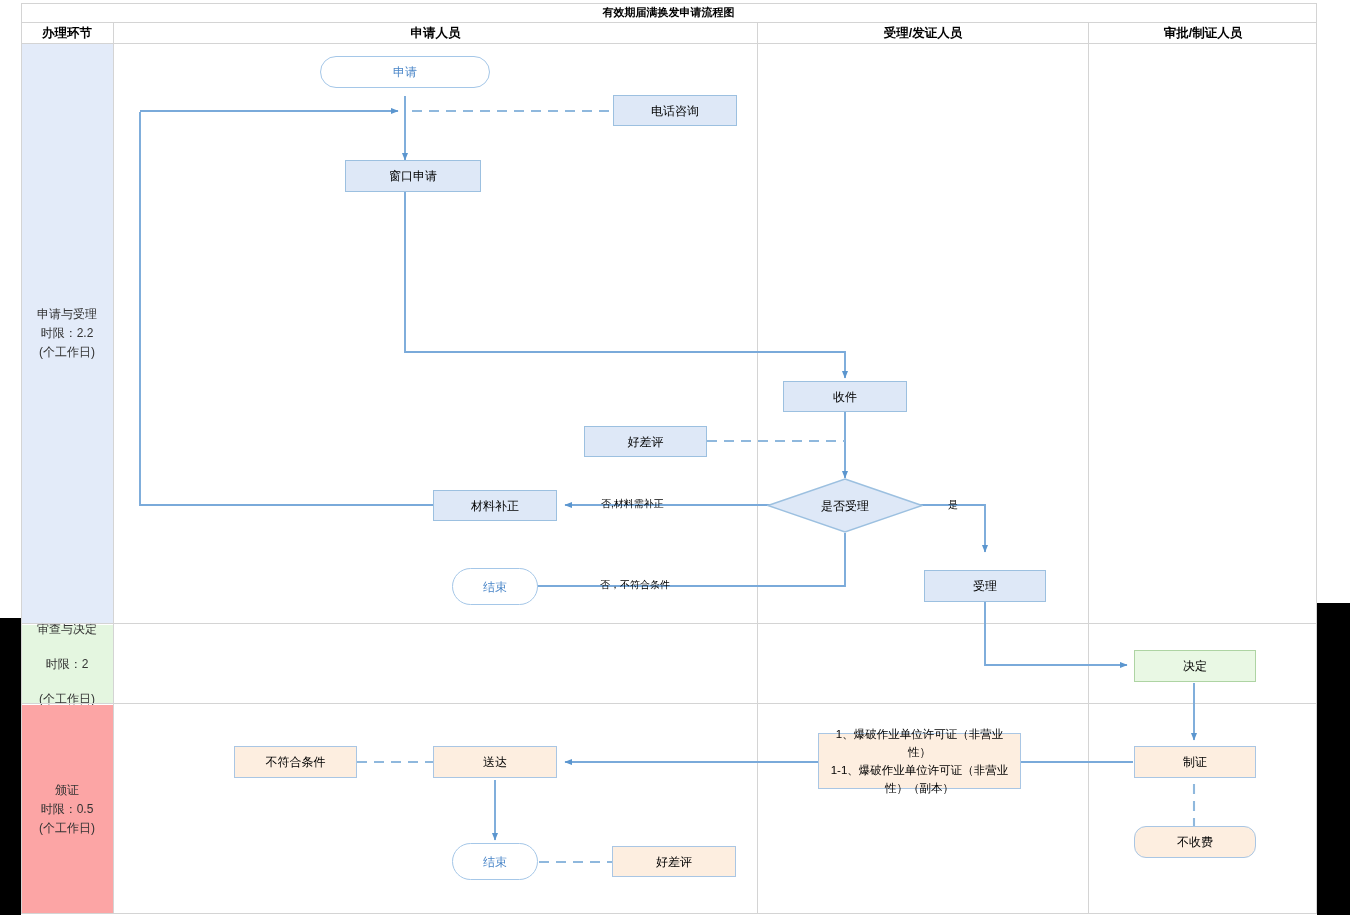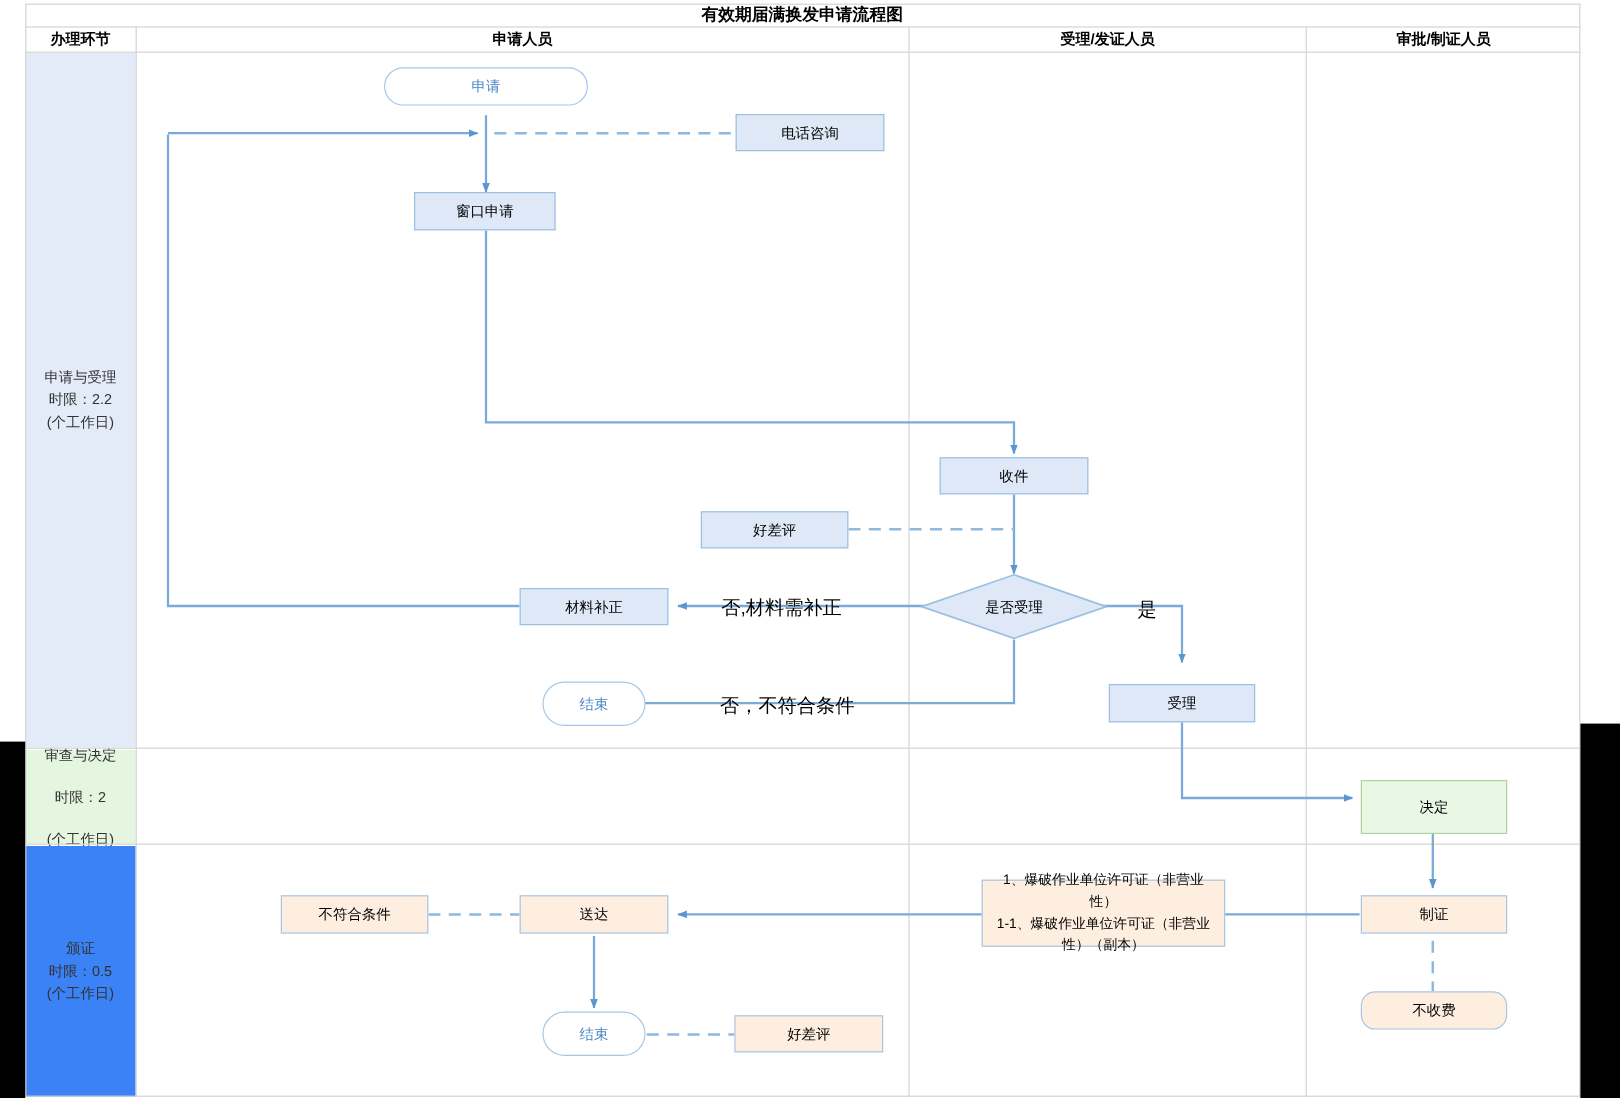--- a/index.html
+++ b/index.html
@@ -11,52 +11,52 @@
   #mask-left{left:0;top:618px;width:21px;height:297px;}
   #mask-right{left:1317px;top:603px;width:33px;height:312px;}
 
   
   .tbl-line{position:absolute;background:#d4d4d4;}
   .hline{height:1px;}
   .vline{width:1px;}
 
   #title-bar{position:absolute;left:21px;top:3px;width:1295px;height:19px;
     display:flex;align-items:center;justify-content:center;}
-  #title-text{font-size:14px;color:#000;font-weight:bold;}
+  #title-text{font-size:11px;color:#000;font-weight:bold;}
 
   .col-head{position:absolute;top:23px;height:20px;display:flex;align-items:center;
     justify-content:center;font-size:12.5px;font-weight:bold;color:#000;}
   #head-0{left:21px;width:92px;}
   #head-1{left:114px;width:643px;}
   #head-2{left:758px;width:330px;}
   #head-3{left:1089px;width:228px;}
 
   .stage-cell{position:absolute;left:21px;width:92px;display:flex;flex-direction:column;
     align-items:center;justify-content:center;font-size:12px;color:#333;line-height:19px;text-align:center;}
   #stage-0{top:44px;height:579px;background:#e3ebf9;}
   #stage-1{top:625px;height:78px;background:#e4f6e0;gap:16px;}
-  #stage-2{top:705px;height:209px;background:#3b82f6;}
+  #stage-2{top:705px;height:209px;background:#fca5a5;}
 
   
   .node{position:absolute;box-sizing:border-box;display:flex;align-items:center;
     justify-content:center;text-align:center;font-size:12px;line-height:16px;z-index:6;}
   .n-blue{background:#dee8f7;border:1px solid #9cc0e0;color:#000;align-items:center;}
   .n-blue-term{background:#ffffff;border:1.4px solid #a5c7e8;color:#4a86c8;border-radius:22px;}
   .n-green{background:#e9f8e4;border:1px solid #aed4a3;color:#000;}
   .n-peach{background:#fdeee0;border:1px solid #a9c6e4;color:#000;}
   .n-peach-term{background:#ffffff;border:1.4px solid #a5c7e8;color:#4a86c8;border-radius:22px;}
   .n-diamond{background:transparent;border:none;}
   .diamond-shape{position:absolute;inset:0;}
   .diamond-shape svg{display:block;width:100%;height:100%;}
   .diamond-label{position:relative;z-index:2;font-size:12px;color:#000;text-align:right;}
   .doc-box{flex-direction:column;align-items:center;padding:5px 8px;font-size:11.5px;line-height:18px;}
 
   
   #wires{position:absolute;left:0;top:0;width:1350px;height:915px;z-index:3;pointer-events:none;}
-  .edge-label{position:absolute;font-size:16px;color:#000;background:transparent;z-index:7;white-space:nowrap;}
+  .edge-label{position:absolute;font-size:10px;color:#000;background:transparent;z-index:7;white-space:nowrap;}
 </style>
 </head>
 <body>
 
 <div id="root">
 
   <div id="title-bar">
     <span id="title-text">有效期届满换发申请流程图</span>
   </div>
 
@@ -137,21 +137,21 @@
   </svg>
 
   <div class="node n-blue-term" style="left:320px;top:56px;width:170px;height:32px;">
     <span>申请</span>
   </div>
 
   <div class="node n-blue" style="left:613px;top:95px;width:124px;height:31px;">
     <span>电话咨询</span>
   </div>
 
-  <div class="node n-blue" style="left:345px;top:160px;width:118px;height:32px;">
+  <div class="node n-blue" style="left:345px;top:160px;width:136px;height:32px;">
     <span>窗口申请</span>
   </div>
 
   <div class="node n-blue" style="left:783px;top:381px;width:124px;height:31px;">
     <span>收件</span>
   </div>
 
   <div class="node n-blue" style="left:584px;top:426px;width:123px;height:31px;">
     <span>好差评</span>
   </div>
@@ -170,21 +170,21 @@
   </div>
 
   <div class="node n-blue-term" style="left:452px;top:568px;width:86px;height:37px;">
     <span>结束</span>
   </div>
 
   <div class="node n-blue" style="left:924px;top:570px;width:122px;height:32px;">
     <span>受理</span>
   </div>
 
-  <div class="node n-green" style="left:1134px;top:650px;width:122px;height:45px;">
+  <div class="node n-green" style="left:1134px;top:650px;width:122px;height:32px;">
     <span>决定</span>
   </div>
 
   <div class="node n-peach" style="left:1134px;top:746px;width:122px;height:32px;">
     <span>制证</span>
   </div>
 
   <div class="node n-peach" style="left:1134px;top:826px;width:122px;height:32px;border-radius:12px;">
     <span>不收费</span>
   </div>

